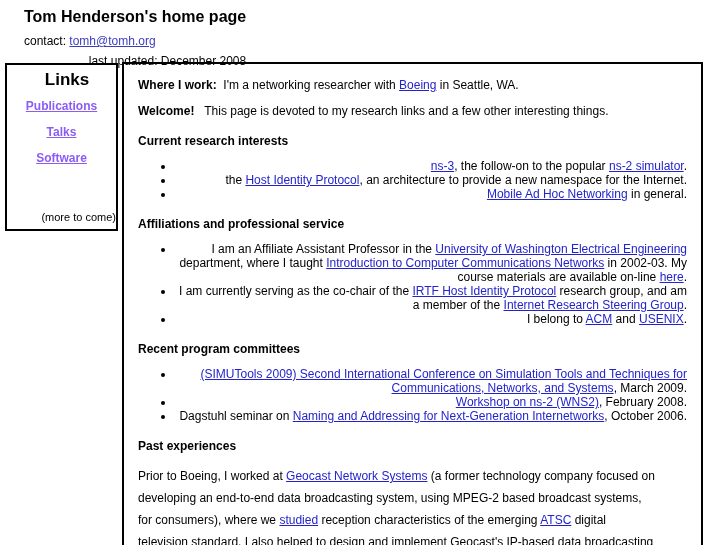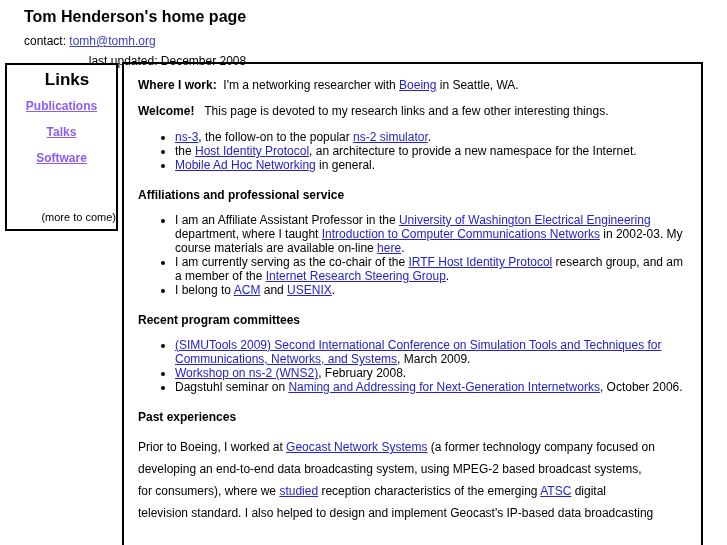--- a/index.html
+++ b/index.html
@@ -32,21 +32,21 @@
 
   
   .main-box {
     position: absolute; left: 122px; top: 62px;
     width: 581px; height: 540px;
     border: 2px solid #000;
     padding: 2px 14px; box-sizing: border-box;
   }
   .main-box p { margin: 12px 0; }
   .main-box p.head { font-weight: bold; margin: 16px 0 11px 0; }
-  .main-box ul { margin: 11px 0; padding-left: 37px; }
+  .main-box ul { margin: 11px 0; padding-left: 37px; text-align: right; }
   .main-box li { margin: 0; }
   .loose { line-height: 22px; }
 </style>
 </head>
 <body>
 
 <div class="header">
   <div class="page-title">Tom Henderson's home page</div>
   <div class="contact-line"><span>contact: </span><a href="#">tomh@tomh.org</a></div>
   <div class="updated-line">last updated: December 2008</div>
@@ -59,20 +59,21 @@
       <a href="#" class="side-link">Talks</a>
       <a href="#" class="side-link">Software</a>
     </div>
   <div class="side-note">(more to come)</div>
 </div>
 
 <div class="main-box">
   <div>
       <p><b>Where I work:</b><span>&nbsp; I'm a networking researcher with </span><a href="#" class="content-link">Boeing</a><span> in Seattle, WA.</span></p>
       <p><b>Welcome!</b><span>&nbsp;&nbsp; This page is devoted to my research links and a few other interesting things.</span></p>
+      <p class="head">Current research interests</p>
       <ul>
         <li><a href="#" class="content-link">ns-3</a><span>, the follow-on to the popular </span><a href="#" class="content-link">ns-2 simulator</a><span>.</span></li>
         <li><span>the </span><a href="#" class="content-link">Host Identity Protocol</a><span>, an architecture to provide a new namespace for the Internet.</span></li>
         <li><a href="#" class="content-link">Mobile Ad Hoc Networking</a><span> in general.</span></li>
       </ul>
       <p class="head">Affiliations and professional service</p>
       <ul>
         <li><span>I am an Affiliate Assistant Professor in the </span><a href="#" class="content-link">University of Washington Electrical Engineering</a><span> department, where I taught </span><a href="#" class="content-link">Introduction to Computer Communications Networks</a><span> in 2002-03. My course materials are available on-line </span><a href="#" class="content-link">here</a><span>.</span></li>
         <li><span>I am currently serving as the co-chair of the </span><a href="#" class="content-link">IRTF Host Identity Protocol</a><span> research group, and am a member of the </span><a href="#" class="content-link">Internet Research Steering Group</a><span>.</span></li>
         <li><span>I belong to </span><a href="#" class="content-link">ACM</a><span> and </span><a href="#" class="content-link">USENIX</a><span>.</span></li>

